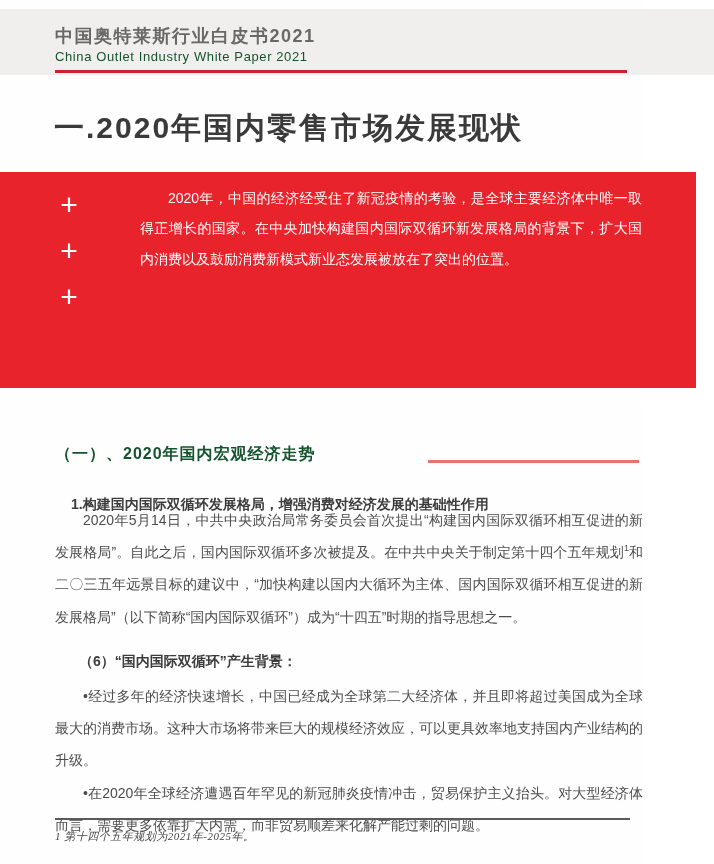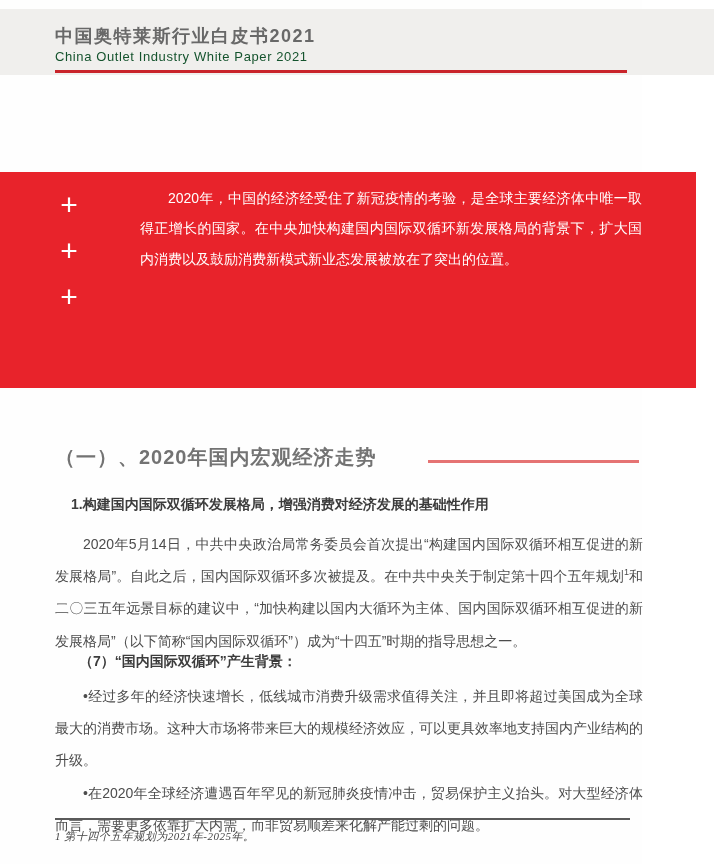--- a/index.html
+++ b/index.html
@@ -34,26 +34,26 @@
   
   .highlight-box{position:absolute;left:0;top:172px;width:696px;height:216px;background:var(--accent-red,#e8232b);}
   .plus-mark{position:absolute;left:54px;width:30px;height:30px;color:#ffffff;font-size:30px;font-weight:400;line-height:30px;text-align:center;}
   .plus-1{top:18px;}
   .plus-2{top:64px;}
   .plus-3{top:110px;}
   .box-text{position:absolute;left:140px;top:11px;width:502px;}
   .box-text p{margin:0;text-indent:2em;font-size:14px;line-height:2.17;color:#ffffff;text-align:justify;}
 
   
-  .section-heading{position:absolute;left:55px;top:444px;font-size:20px;font-weight:800;color:#737373;letter-spacing:1px;}
+  .section-heading{position:absolute;left:55px;top:444px;font-size:16px;font-weight:800;color:#14532d;letter-spacing:1px;}
   .section-rule{position:absolute;left:428px;top:460px;width:211px;height:3px;background:var(--section-rule,#e57373);}
   .sub-heading{position:absolute;left:71px;top:496px;font-size:14px;font-weight:bold;color:#3c3c3c;}
 
   .body-para{
-    position:absolute;left:55px;top:528px;width:588px;
+    position:absolute;left:55px;top:504px;width:588px;
     font-size:14px;line-height:2.3;color:var(--body-text,#4c4c4c);
     text-indent:2em;text-align:justify;margin:0;
   }
   .body-para sup{font-size:9px;line-height:0;}
 
   .bg-heading{position:absolute;left:79px;top:653px;font-size:14px;font-weight:bold;color:#3c3c3c;}
 
   .bullet-list{position:absolute;left:55px;top:680px;width:588px;}
   .bullet-list p{margin:0;text-indent:2em;font-size:14px;line-height:2.3;color:var(--body-text,#4c4c4c);text-align:justify;}
 
@@ -68,40 +68,41 @@
 </head>
 <body>
 
 <div class="page">
 
   <div class="header-band"></div>
   <div class="doc-title">中国奥特莱斯行业白皮书2021</div>
   <div class="doc-subtitle">China Outlet Industry White Paper 2021</div>
   <div class="header-rule"></div>
 
+  <h1 class="main-heading" style="margin:0;">一.2020年国内零售市场发展现状</h1>
 
   <div class="highlight-box">
     <span class="plus-mark plus-1">+</span>
     <span class="plus-mark plus-2">+</span>
     <span class="plus-mark plus-3">+</span>
     <div class="box-text">
       <p>2020年，中国的经济经受住了新冠疫情的考验，是全球主要经济体中唯一取得正增长的国家。在中央加快构建国内国际双循环新发展格局的背景下，扩大国内消费以及鼓励消费新模式新业态发展被放在了突出的位置。</p>
     </div>
   </div>
 
   <h2 class="section-heading" style="margin:0;">（一）、2020年国内宏观经济走势</h2>
   <div class="section-rule"></div>
 
   <div class="sub-heading">1.构建国内国际双循环发展格局，增强消费对经济发展的基础性作用</div>
 
   <p class="body-para"><span>2020年5月14日，中共中央政治局常务委员会首次提出“构建国内国际双循环相互促进的新发展格局”。自此之后，国内国际双循环多次被提及。在中共中央关于制定第十四个五年规划</span><sup>1</sup><span>和二〇三五年远景目标的建议中，“加快构建以国内大循环为主体、国内国际双循环相互促进的新发展格局”（以下简称“国内国际双循环”）成为“十四五”时期的指导思想之一。</span></p>
 
-  <div class="bg-heading">（7）“国内国际双循环”产生背景：</div>
+  <div class="bg-heading">（6）“国内国际双循环”产生背景：</div>
 
   <div class="bullet-list">
-    <p>•经过多年的经济快速增长，低线城市消费升级需求值得关注，并且即将超过美国成为全球最大的消费市场。这种大市场将带来巨大的规模经济效应，可以更具效率地支持国内产业结构的升级。</p>
+    <p>•经过多年的经济快速增长，中国已经成为全球第二大经济体，并且即将超过美国成为全球最大的消费市场。这种大市场将带来巨大的规模经济效应，可以更具效率地支持国内产业结构的升级。</p>
     <p>•在2020年全球经济遭遇百年罕见的新冠肺炎疫情冲击，贸易保护主义抬头。对大型经济体而言，需要更多依靠扩大内需，而非贸易顺差来化解产能过剩的问题。</p>
   </div>
 
   <div class="footnote-rule"></div>
   <div class="footnote-text">1  第十四个五年规划为2021年-2025年。</div>
 
 </div>
 
 </body></html>

